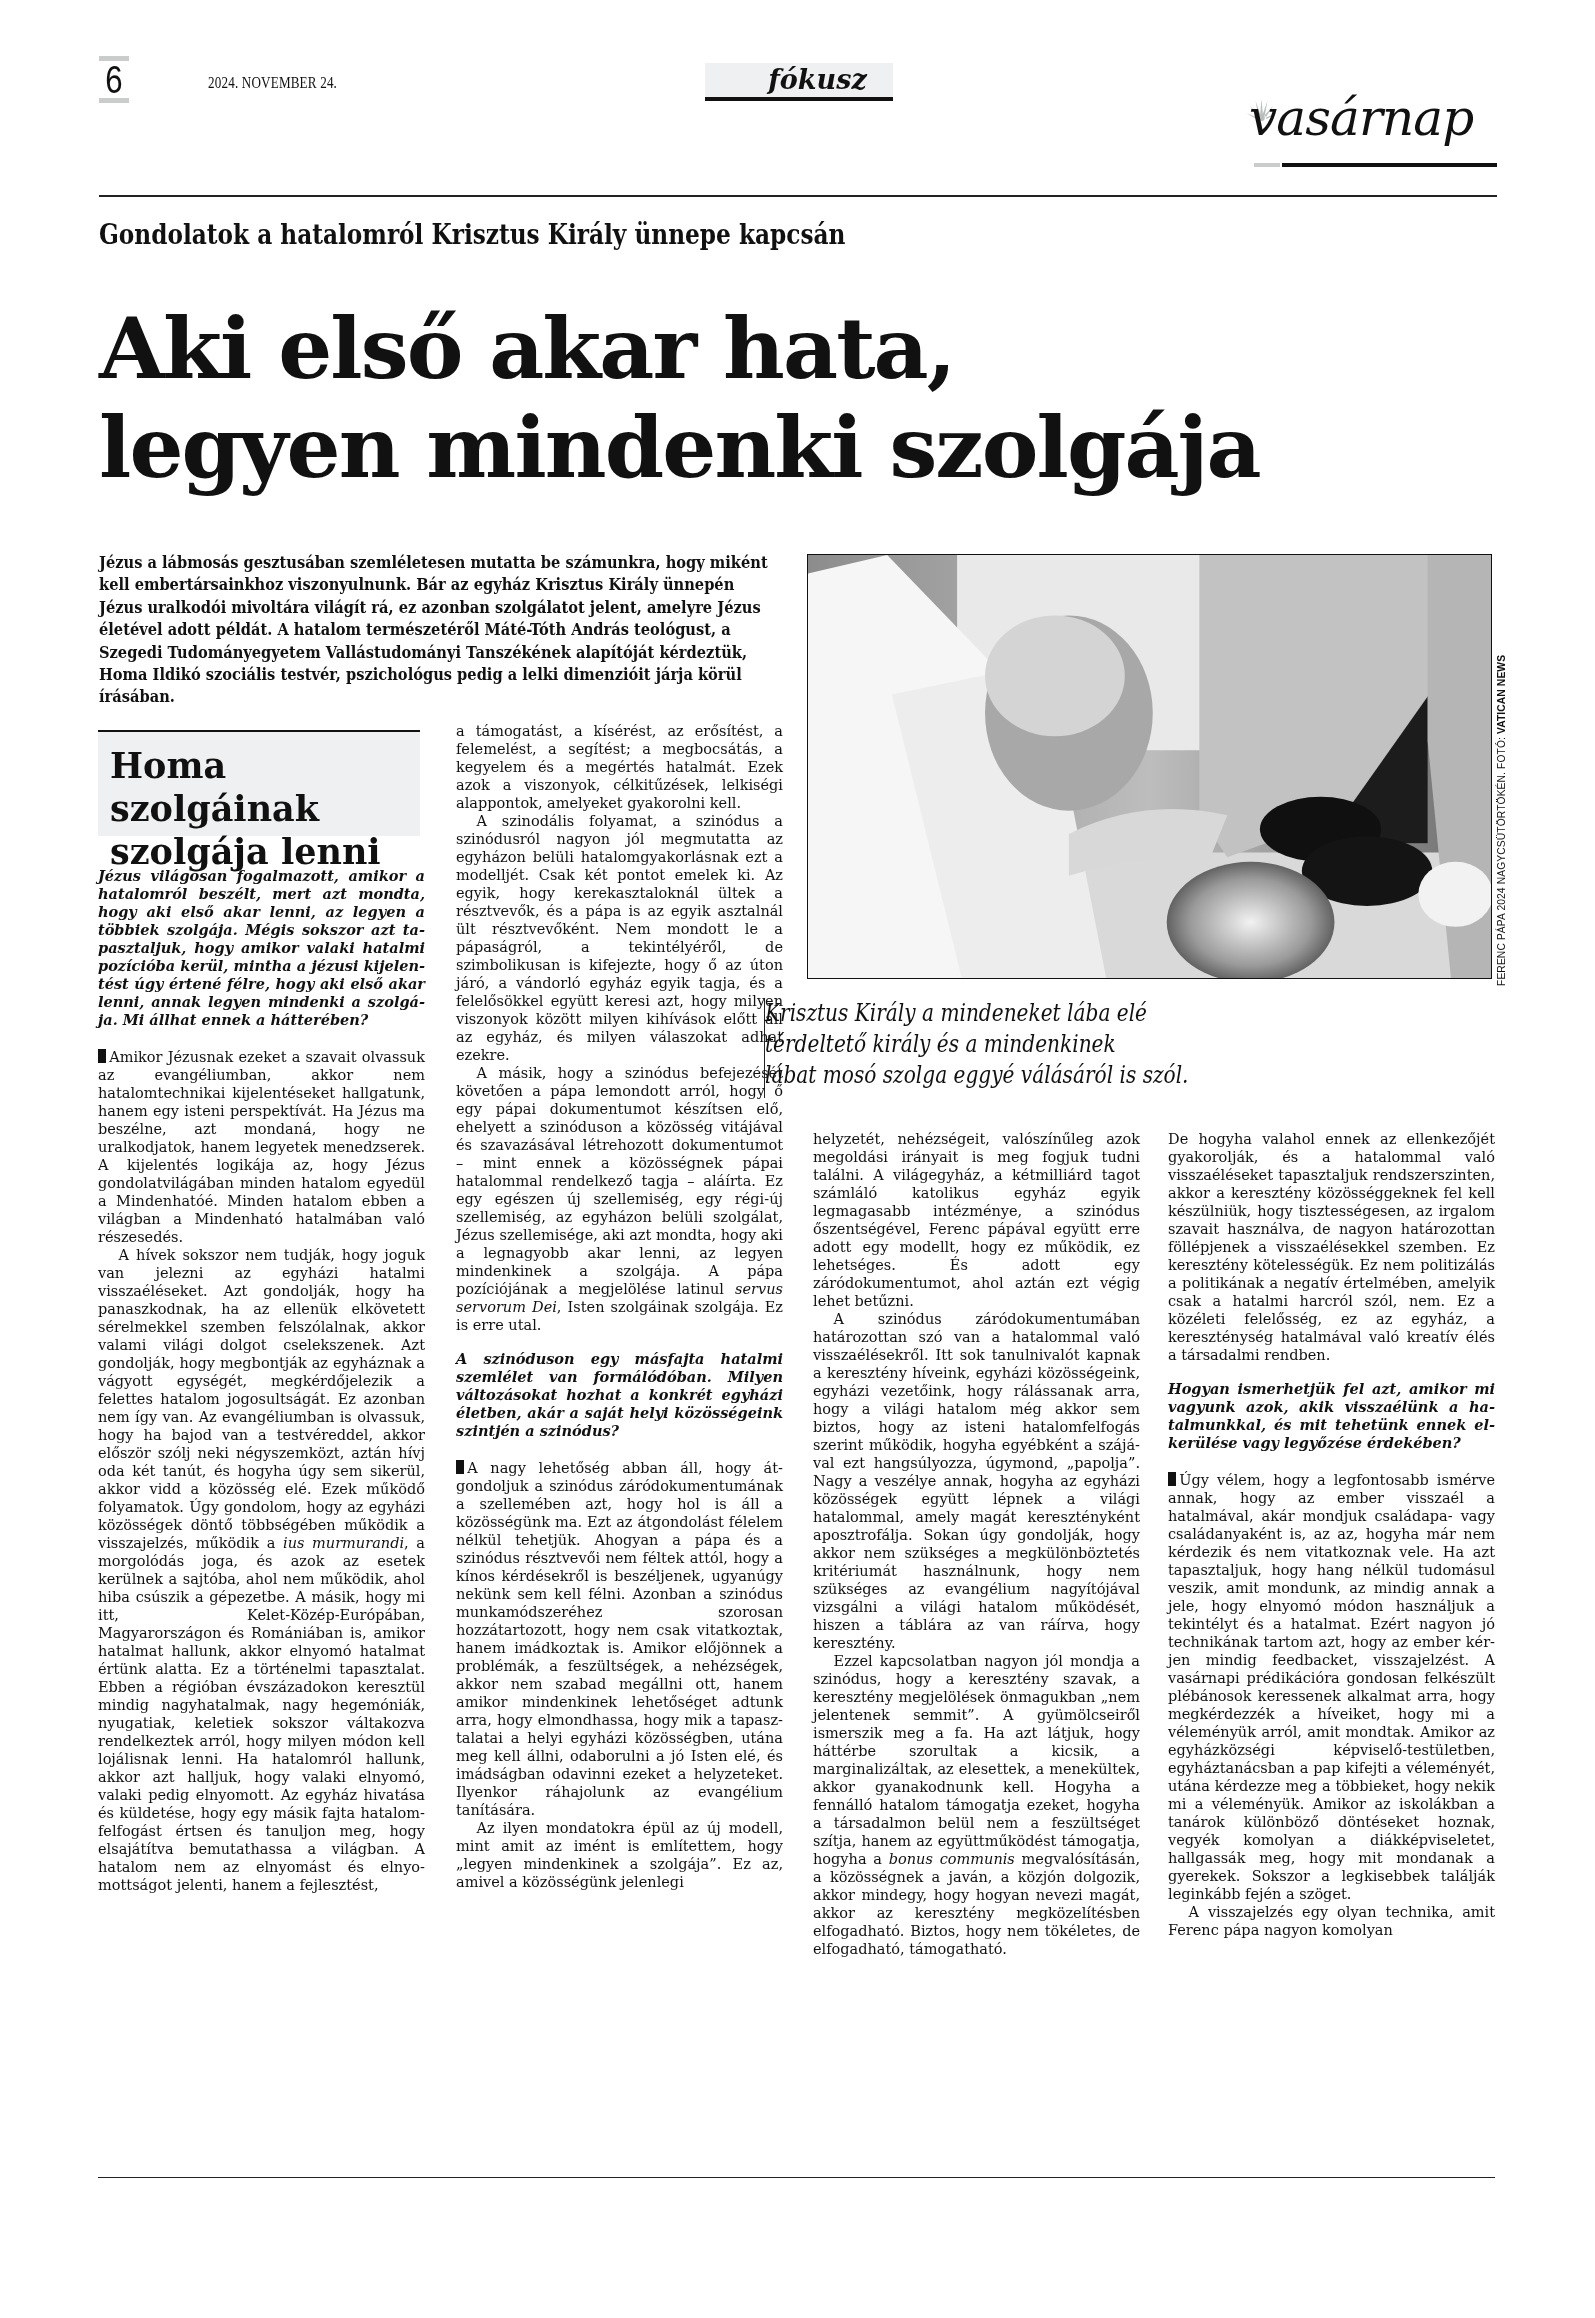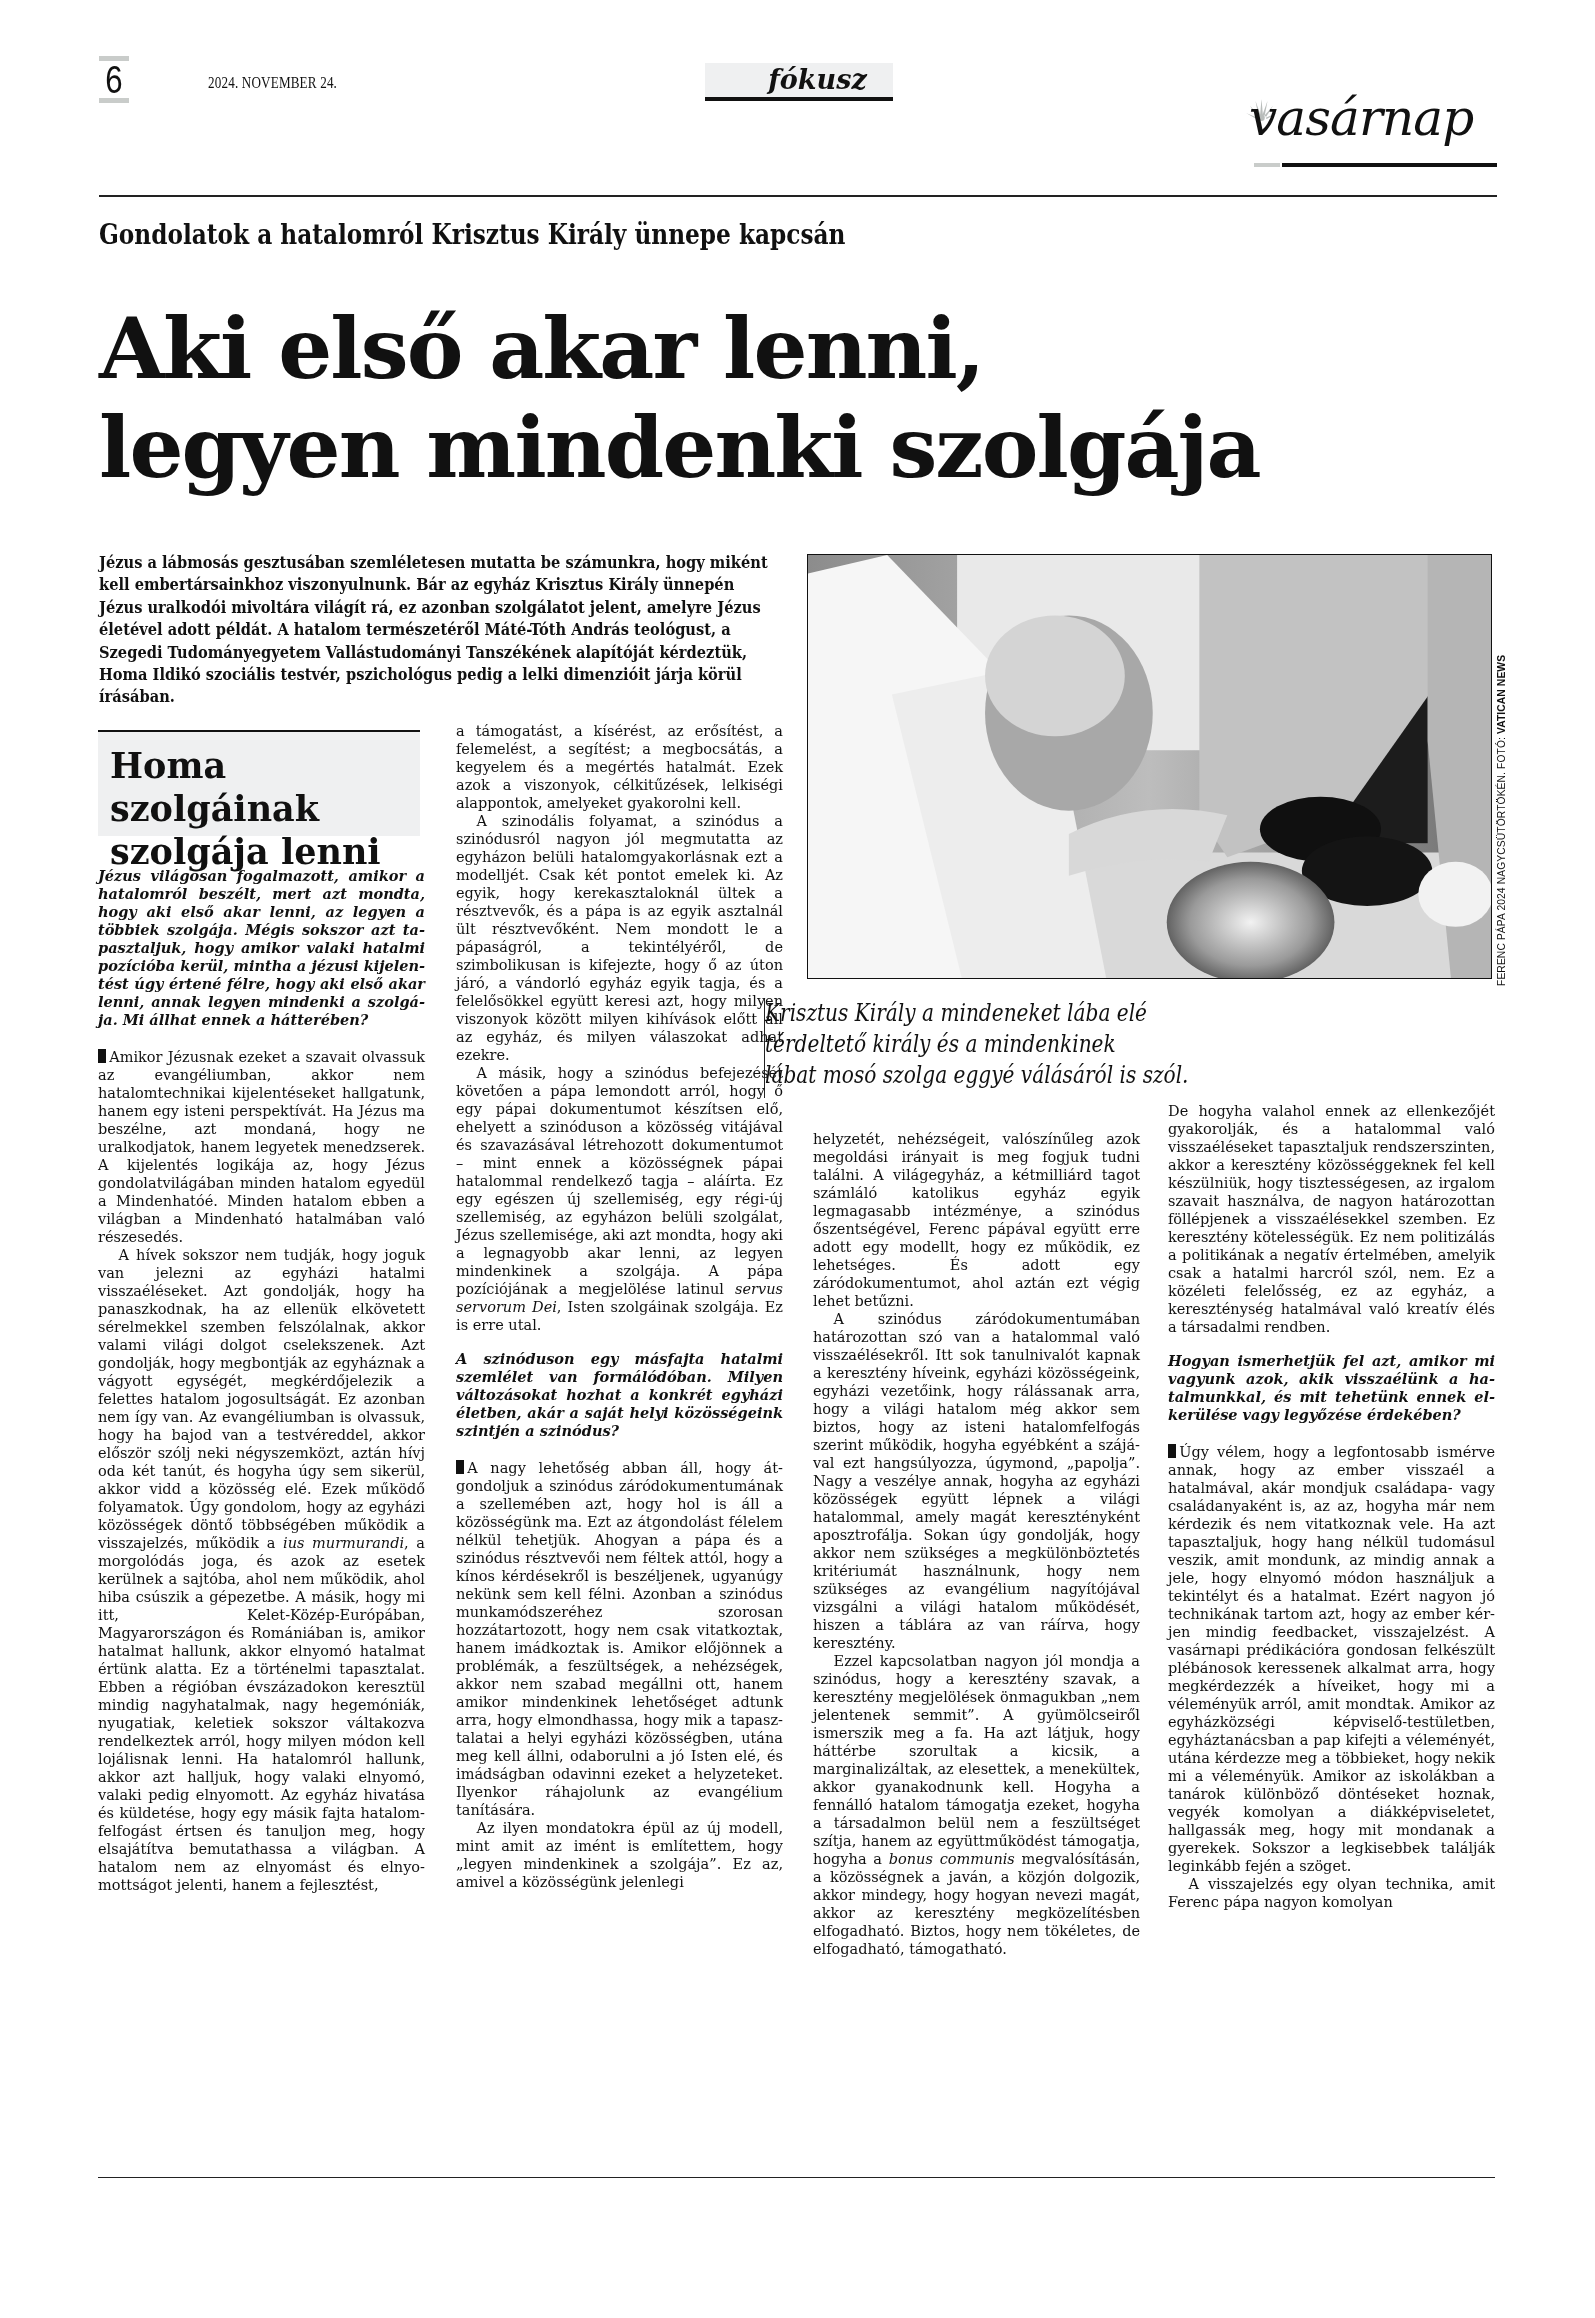--- a/index.html
+++ b/index.html
@@ -60,21 +60,21 @@
          color: #111; text-align: justify; hyphens: manual; }
   .col p { text-indent: 20.6px; }
   .col p.noindent { text-indent: 0; }
   .col p.q { font-style: italic; font-weight: bold; text-indent: 0; margin: 16px 0 18.7px 0; }
   .col p.q.first { margin-top: 0; }
   .col .square { display: inline-block; width: 7.5px; height: 13.6px; background: #111; margin-right: 3.7px; vertical-align: -1.4px; }
   .col i { font-style: italic; }
   .c1 { left: 98px; top: 867px; }
   .c2 { left: 456px; top: 722px; }
   .c3 { left: 813px; top: 1130px; }
-  .c4 { left: 1168px; top: 1102px; }
+  .c4 { left: 1168px; top: 1130px; }
 
   .bottom-rule { position: absolute; top: 2177px; height: 1.4px; background: #222; }
   .br1 { left: 98px; width: 1397px; }
 </style>
 </head>
 <body>
 
 <div class="pagenum-bar top"></div>
 <div class="pagenum">6</div>
 <div class="pagenum-bar bot"></div>
@@ -97,21 +97,21 @@
   </g>
 </svg>
 <div class="logo">vasárnap</div>
 <div class="logo-bar-gray"></div>
 <div class="logo-bar-black"></div>
 
 <div class="header-rule"></div>
 
 <div class="kicker">Gondolatok a hatalomról Krisztus Király ünnepe kapcsán</div>
 <div class="headline">
-  <div>Aki első akar lenni,</div>
+  <div>Aki első akar hata,</div>
   <div>legyen mindenki szolgája</div>
 </div>
 
 <div class="lead">
   <p>Jézus a lábmosás gesztusában szemléletesen mutatta be számunkra, hogy miként kell embertársainkhoz viszonyulnunk. Bár az egyház Krisztus Király ünnepén Jézus uralkodói mivoltára világít rá, ez azonban szolgálatot jelent, amelyre Jézus életével adott példát. A hatalom természetéről Máté-Tóth András teológust, a Szegedi Tudományegyetem Vallástudományi Tanszékének alapító­ját kérdeztük, Homa Ildikó szociális testvér, pszichológus pedig a lelki dimenzi­óit járja körül írásában.</p>
 </div>
 
 <div class="photo">
   <svg viewBox="0 0 1466 910" preserveAspectRatio="none">
     <defs>

